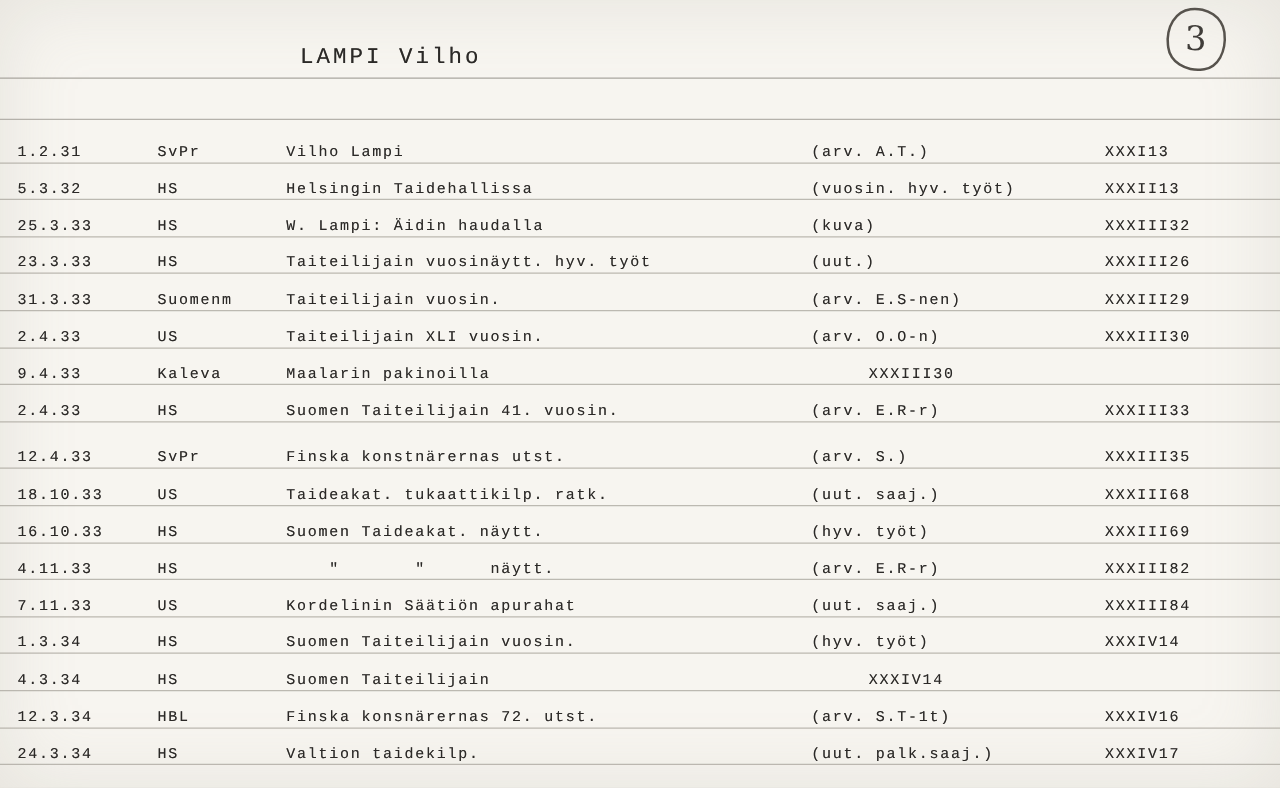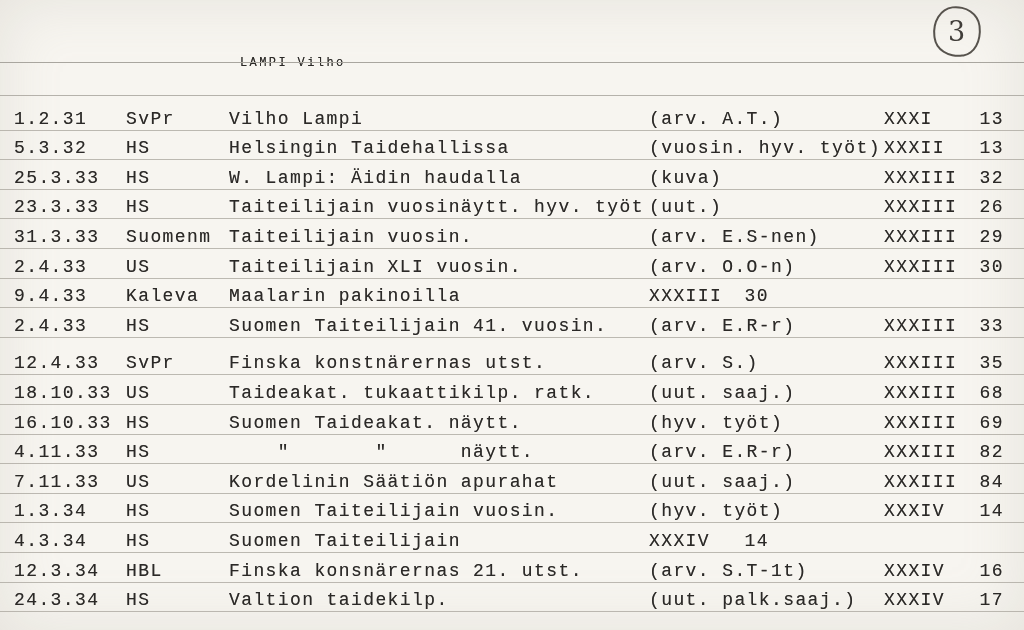--- a/index.html
+++ b/index.html
@@ -12,25 +12,24 @@
     position: relative;
     width: 1024px; height: 630px;
     background: #f7f5f0;
     box-shadow: inset 0 0 60px rgba(170,165,152,0.22);
     font-family: "Liberation Mono", "DejaVu Sans Mono", monospace;
     color: #2b2927;
   }
   .doc-title {
     position: absolute;
     left: 240px; top: 36px;
-    font-size: 12px;
+    font-size: 18px;
     letter-spacing: 2.4px;
     white-space: pre;
     text-shadow: 0 0 0.5px rgba(43,41,39,0.55);
-    margin-top: 20px;
   }
   .hline {
     position: absolute; left: 0; right: 0; height: 1px;
     background: #a9a69f;
   }
   .hline.h1 { top: 62px; }
   .hline.h2 { top: 95px; opacity: 0.85; }
   .page-circle {
     position: absolute;
     left: 933px; top: 6px;
@@ -51,32 +50,32 @@
   .entries {
     position: absolute;
     left: 0; right: 0; top: 101px;
   }
   .entry-row {
     box-sizing: border-box;
     height: 29.6px;
     display: flex;
     align-items: flex-end;
     border-bottom: 1px solid rgba(168,164,156,0.75);
-    font-size: 18px;
+    font-size: 12px;
     letter-spacing: 1.4px;
     white-space: pre;
     padding-bottom: 1px;
     text-shadow: 0 0 0.5px rgba(43,41,39,0.5);
   }
   .entry-row.gap-above { margin-top: 8px; }
   .c-date { box-sizing: border-box; width: 126px; padding-left: 14px; flex: 0 0 auto; }
   .c-src  { width: 103px; flex: 0 0 auto; }
   .c-desc { width: 420px; flex: 0 0 auto; overflow: visible; }
   .c-ann  { flex: 1 1 auto; display: flex; justify-content: flex-start; padding-right: 24px; box-sizing: border-box; min-width: 0; }
-  .c-ref  { box-sizing: border-box; width: 140px; flex: 0 0 auto; display: flex; justify-content: space-between; padding-right: 20px; }
+  .c-ref  { box-sizing: border-box; width: 140px; flex: 0 0 auto; display: flex; padding-right: 34px; margin-left: 46px; }
 </style>
 </head>
 <body>
 
 <div class="paper">
 
   <div class="doc-title">LAMPI Vilho</div>
 
   <div class="page-circle">
     <span class="num">3</span>
@@ -230,21 +229,21 @@
       <span class="c-src">HS</span>
       <span class="c-desc">Suomen Taiteilijain</span>
       <span class="c-ref">
         <span>XXXIV</span>
         <span>14</span>
       </span>
     </div>
       <div class="entry-row">
       <span class="c-date">12.3.34</span>
       <span class="c-src">HBL</span>
-      <span class="c-desc">Finska konsnärernas 21. utst.</span>
+      <span class="c-desc">Finska konsnärernas 72. utst.</span>
       <span class="c-ann"><span>(arv. S.T-1t)</span></span>
       <span class="c-ref">
         <span>XXXIV</span>
         <span>16</span>
       </span>
     </div>
       <div class="entry-row">
       <span class="c-date">24.3.34</span>
       <span class="c-src">HS</span>
       <span class="c-desc">Valtion taidekilp.</span>

